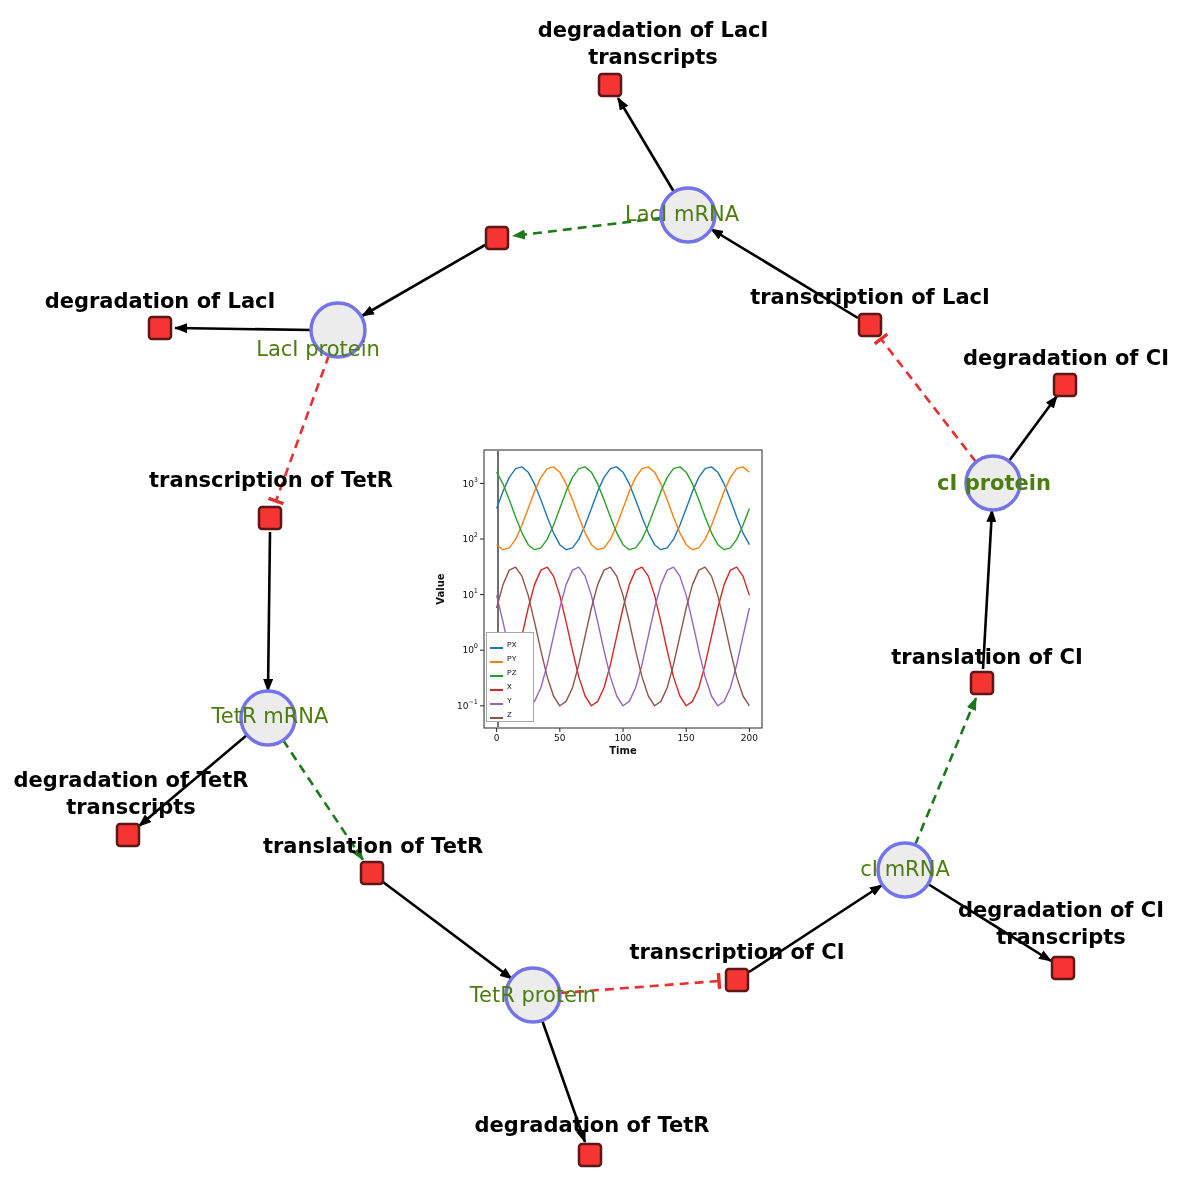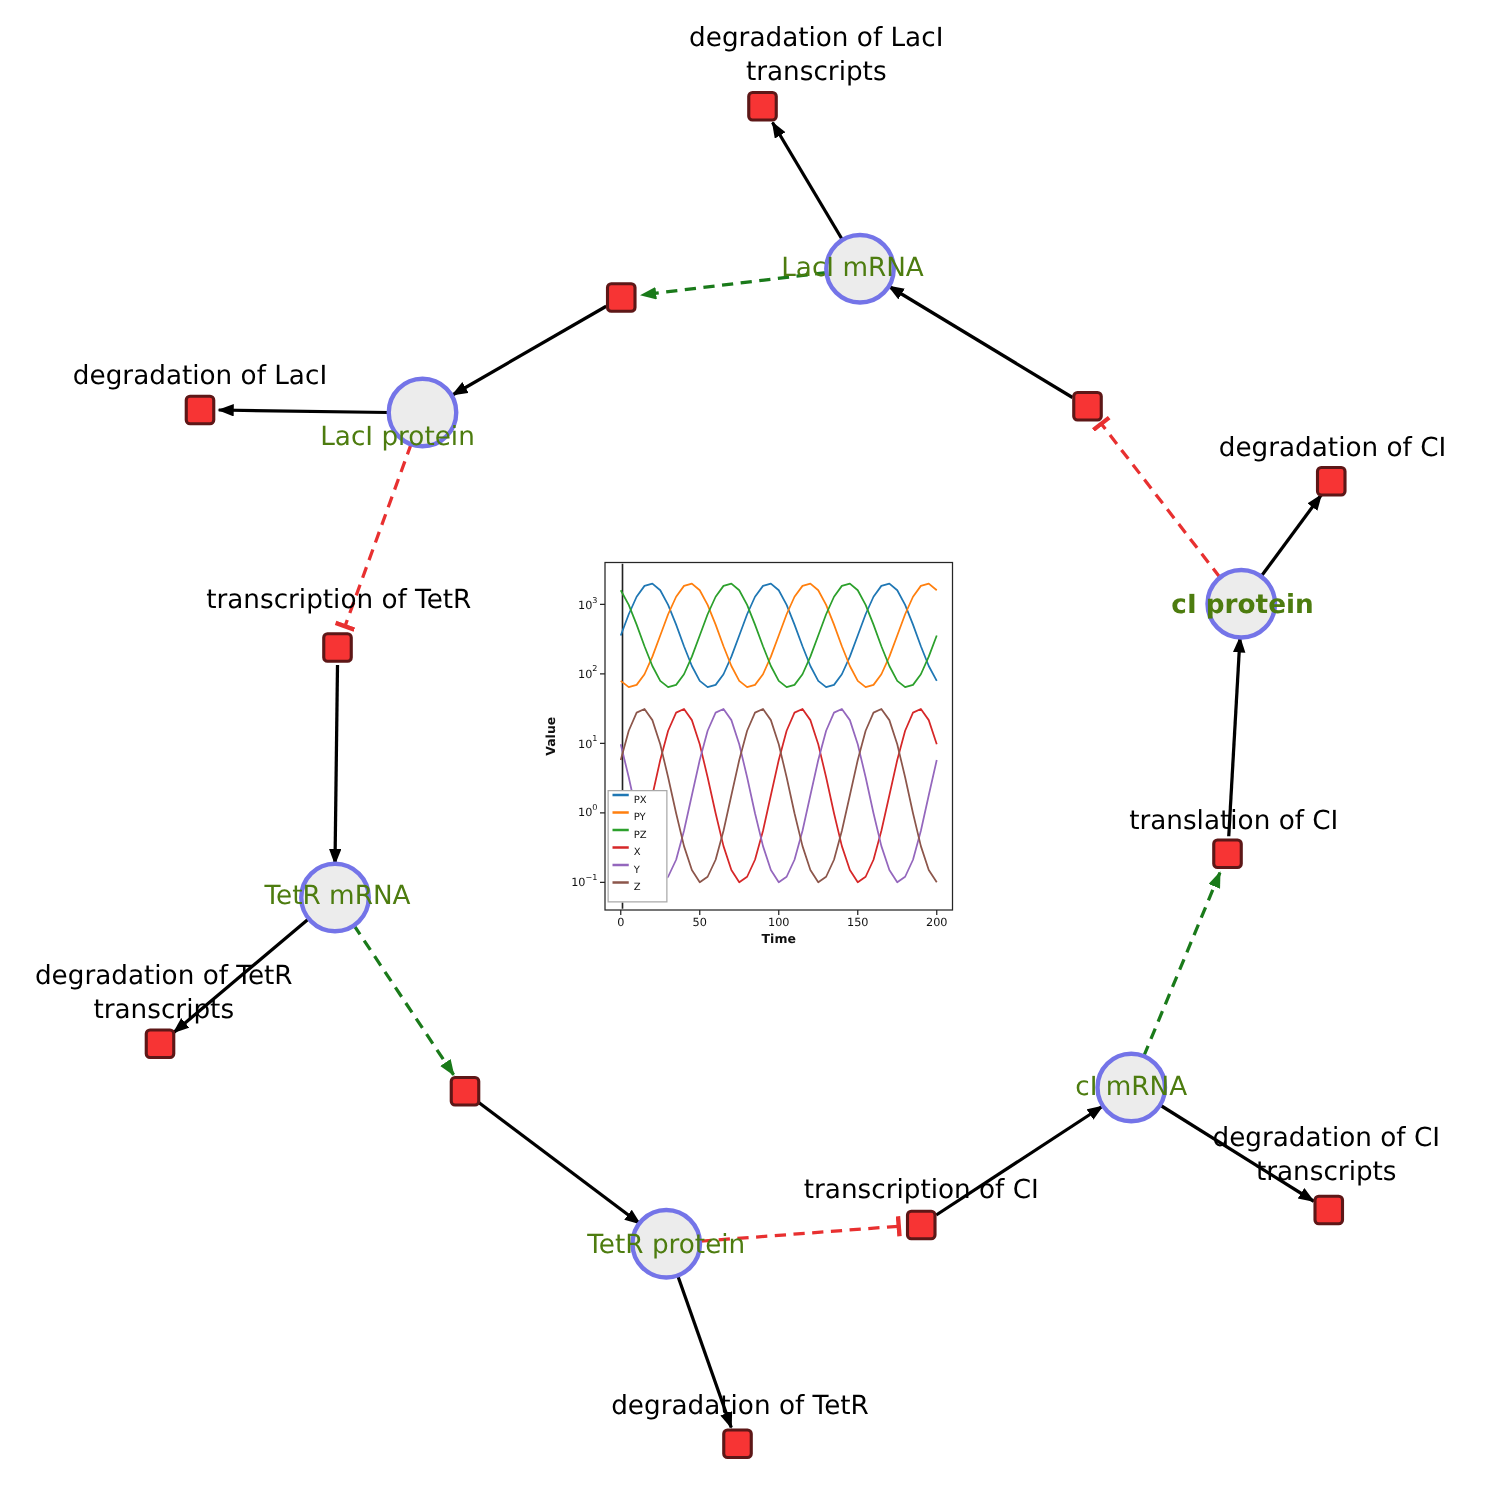--- a/index.html
+++ b/index.html
@@ -13,35 +13,35 @@
   .e-black { stroke:#000000; stroke-width:2.6; }
   .e-green { stroke:#1a7a1a; stroke-width:2.6; stroke-dasharray:9 6; }
   .e-red   { stroke:#e83030; stroke-width:2.6; stroke-dasharray:9 6; }
   .sp { fill:#ececec; stroke:#7474e8; stroke-width:3.5; }
   .rx { fill:#f73434; stroke:#5d1717; stroke-width:2.5; }
   .sp-label {
     position:absolute; transform:translate(-50%,-50%); font-size:21px; color:#4d7c0f;
     white-space:nowrap; z-index:3;
   }
   .rx-label {
-    position:absolute; transform:translate(-50%,-50%); font-size:21px; font-weight:normal;
+    position:absolute; transform:translate(-50%,-50%); font-size:21px; font-weight:bold;
     color:#000; white-space:nowrap; text-align:center; line-height:1.28; z-index:3;
   }
   .chart { position:absolute; left:432px; top:442px; width:336px; height:316px; background:#fff; z-index:2; }
   .frame { fill:none; stroke:#262626; stroke-width:1; }
   .tick  { stroke:#262626; stroke-width:1; }
   .xt { font-size:9px; fill:#111; text-anchor:middle; }
   .yt { font-size:9px; fill:#111; text-anchor:end; }
   .sup { font-size:6.5px; }
   .axis-label { font-size:10px; font-weight:bold; fill:#111; }
   .legend {
     position:absolute; left:54px; top:190px; width:48px; border:1px solid #a9a9a9;
     background:#fff; padding:2px 3px; z-index:4;
   }
-  .legend-row { display:flex; align-items:flex-start; gap:4px; height:14px; }
+  .legend-row { display:flex; align-items:flex-end; gap:4px; height:14px;font-family:Liberation Mono, monospace; }
   .legend-swatch { width:13px; height:2px; flex:0 0 13px; background:#888; }
   .legend-label { font-size:8px; color:#111; }
 </style>
 </head>
 <body>
 
 <div class="stage">
 
   <svg class="net" width="1189" height="1200" viewBox="0 0 1189 1200">
     <defs>
@@ -108,26 +108,28 @@
   <div class="sp-label" style="left:270px; top:716px;">TetR mRNA</div>
   <div class="sp-label" style="left:533px; top:995px;">TetR protein</div>
   <div class="sp-label" style="left:905px; top:869px;">cI mRNA</div>
   <div class="sp-label" style="left:994px; top:483px;font-weight:bold;">cI protein</div>
 
   <div class="rx-label" style="left:653px; top:44px;">
     <div>degradation of LacI</div>
     <div>transcripts</div>
   </div>
   <div class="rx-label" style="left:160px; top:301px;">degradation of LacI</div>
+  <div class="rx-label" style="left:870px; top:297px;">transcription of LacI</div>
   <div class="rx-label" style="left:1066px; top:358px;">degradation of CI</div>
   <div class="rx-label" style="left:271px; top:480px;">transcription of TetR</div>
   <div class="rx-label" style="left:131px; top:794px;">
     <div>degradation of TetR</div>
     <div>transcripts</div>
   </div>
+  <div class="rx-label" style="left:373px; top:846px;">translation of TetR</div>
   <div class="rx-label" style="left:987px; top:657px;">translation of CI</div>
   <div class="rx-label" style="left:737px; top:952px;">transcription of CI</div>
   <div class="rx-label" style="left:1061px; top:924px;">
     <div>degradation of CI</div>
     <div>transcripts</div>
   </div>
   <div class="rx-label" style="left:592px; top:1125px;">degradation of TetR</div>
 
   <div class="chart">
     <svg width="336" height="316" viewBox="0 0 336 316">

